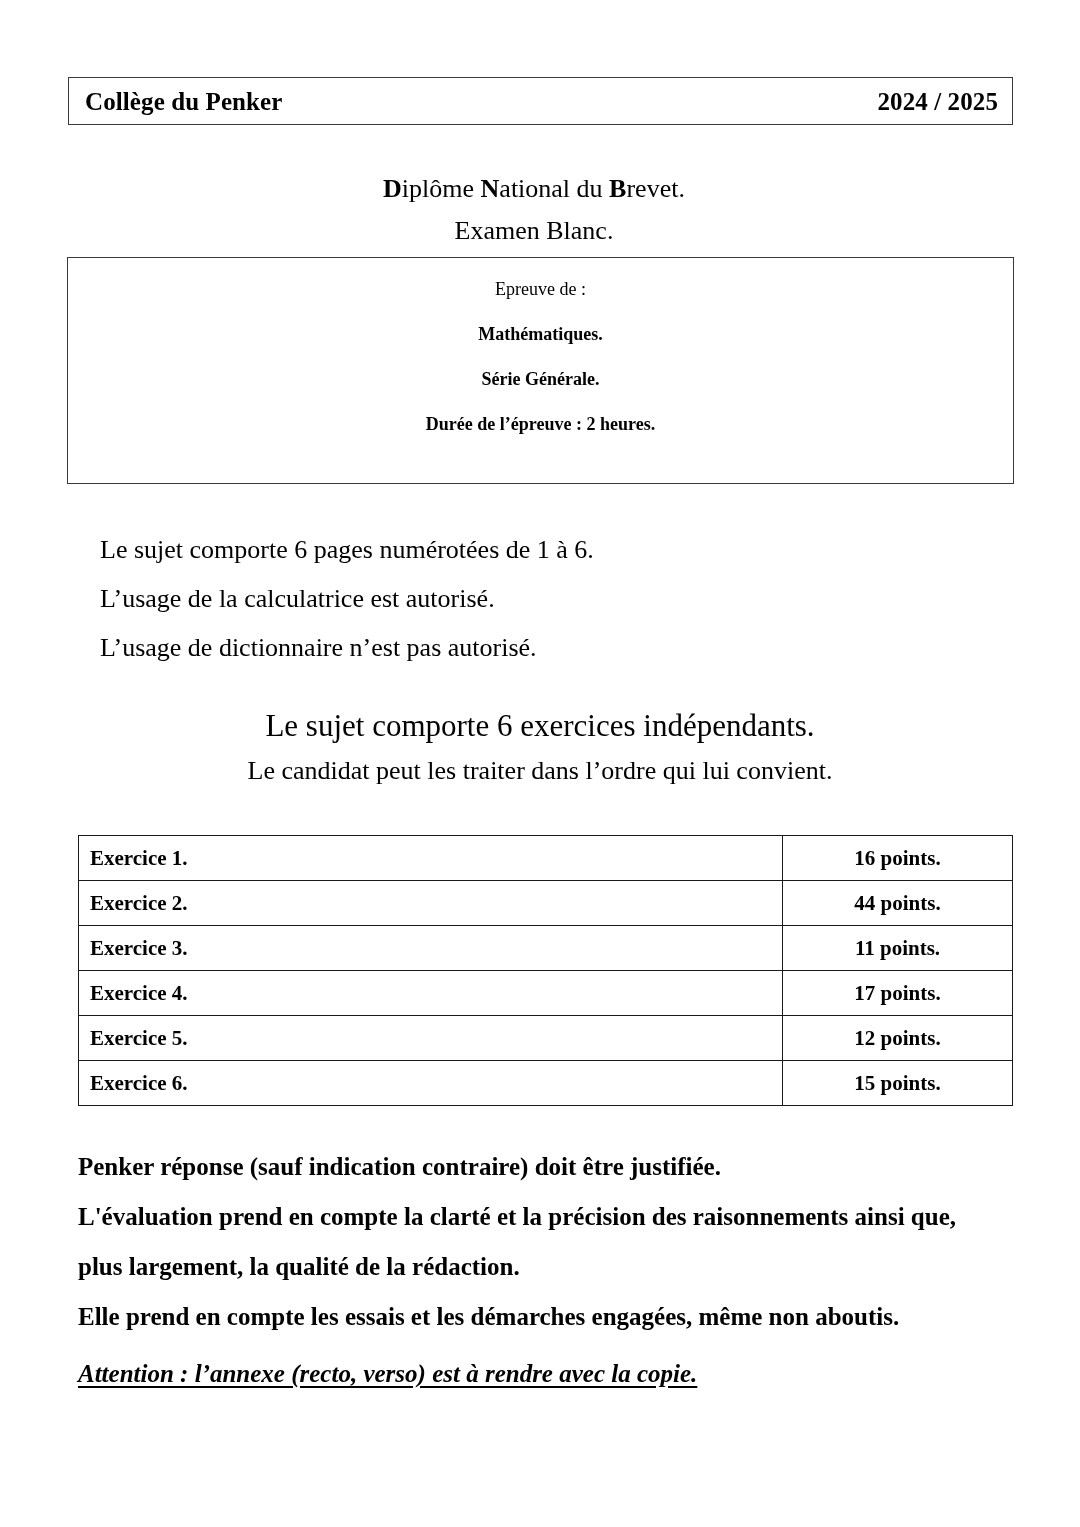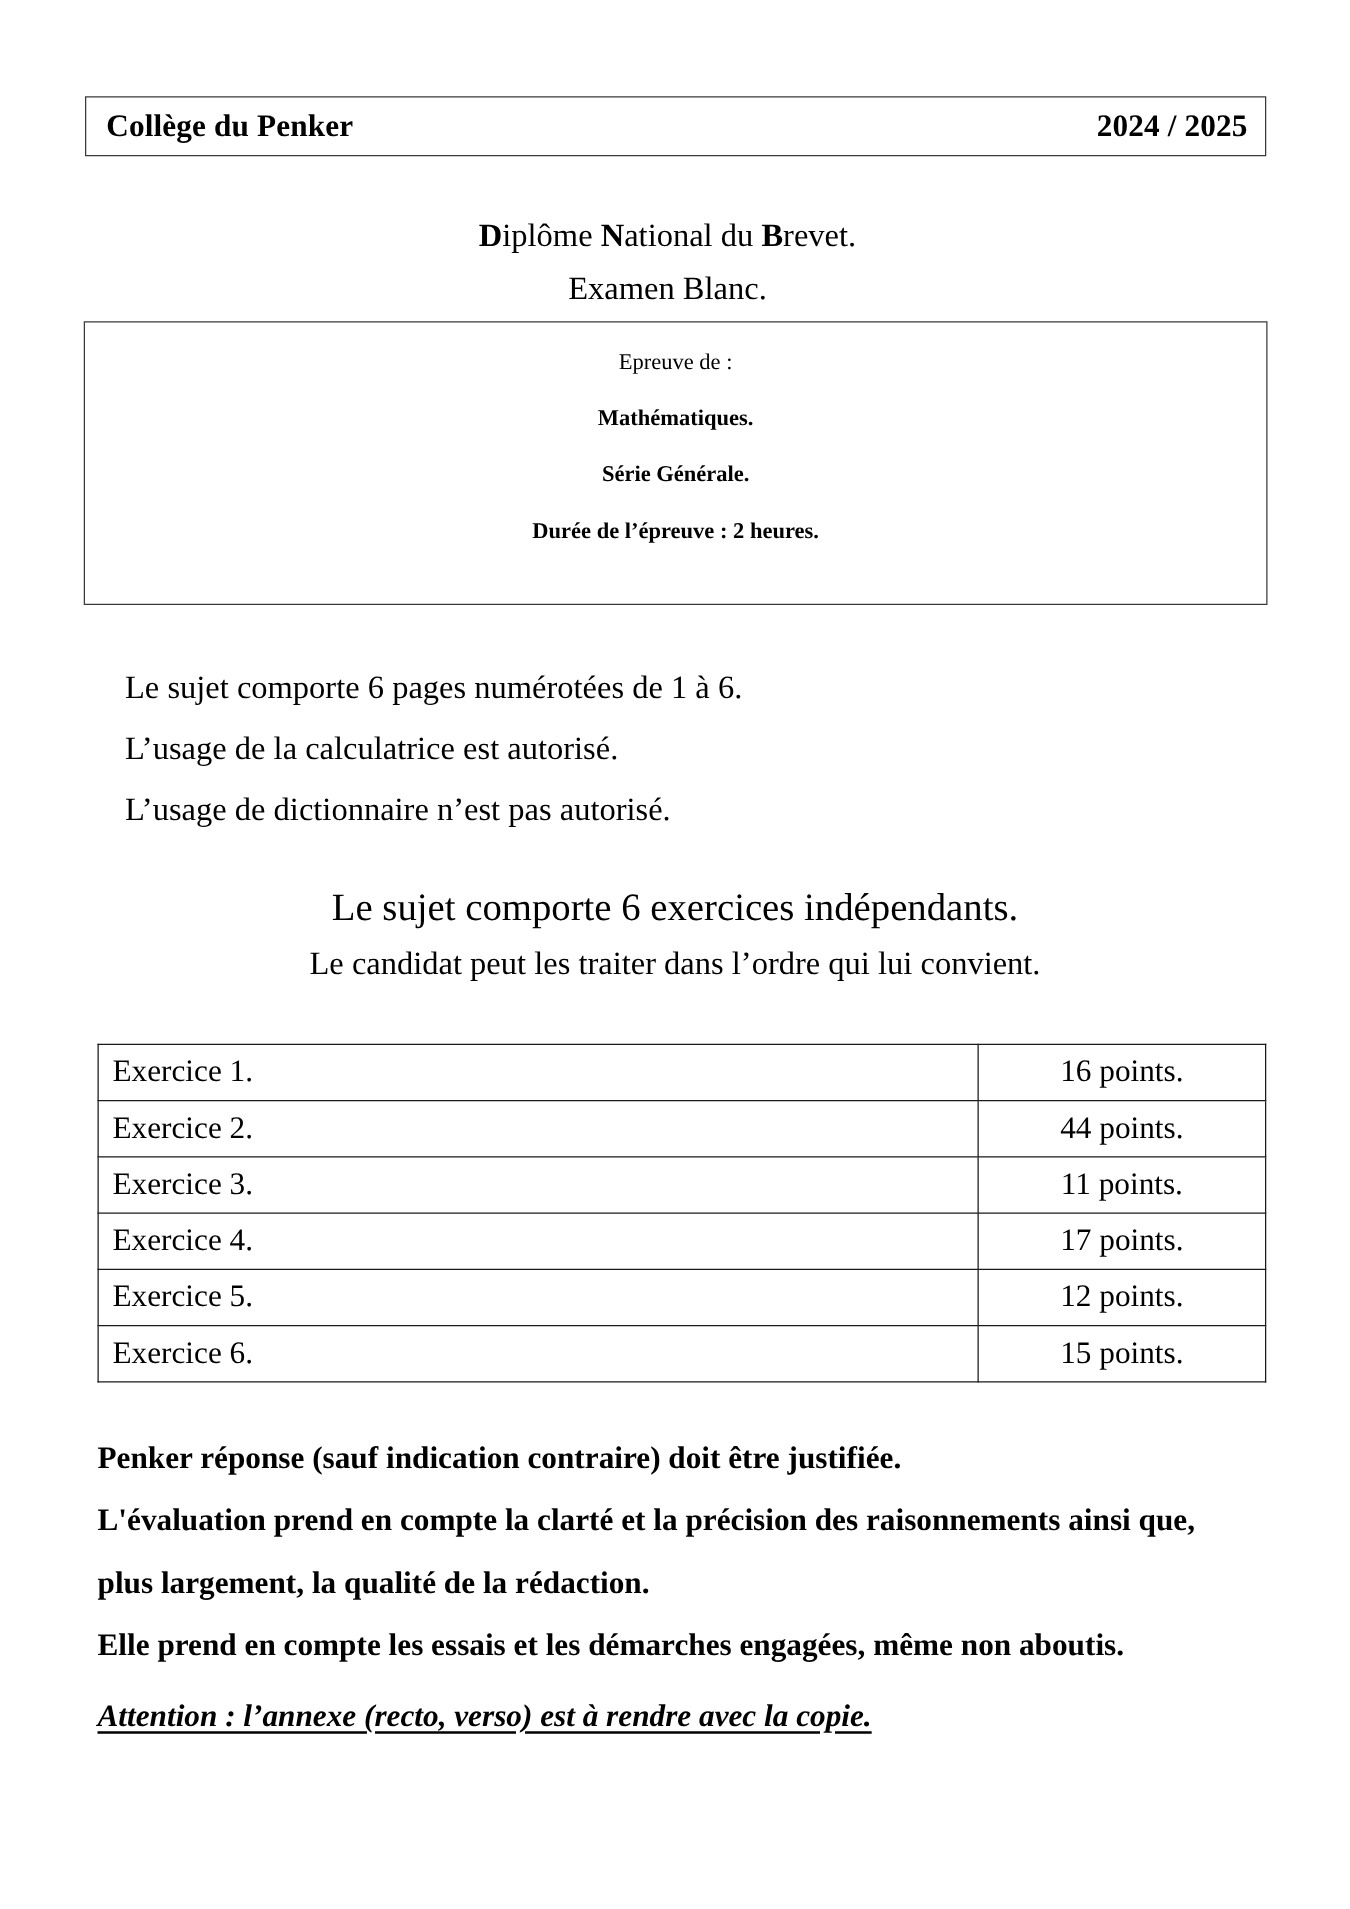--- a/index.html
+++ b/index.html
@@ -119,22 +119,22 @@
   .points-table {
     position: absolute;
     left: 78px;
     top: 835px;
     width: 921px;
     border-collapse: collapse;
     table-layout: fixed;
   }
   .points-table td {
     border: 1.2px solid #1a1a1a;
-    font-size: 25px;
-    font-weight: normal;
+    font-size: 21px;
+    font-weight: bold;
     height: 44px;
     padding: 0;
     vertical-align: middle;
   }
   .points-table td.label {
     width: 692px;
     padding-left: 11px;
     text-align: left;
   }
   .points-table td.value {

